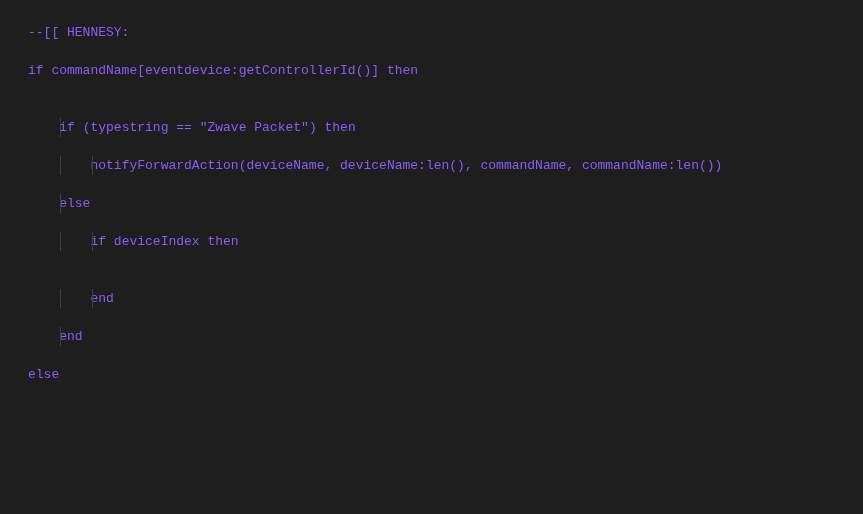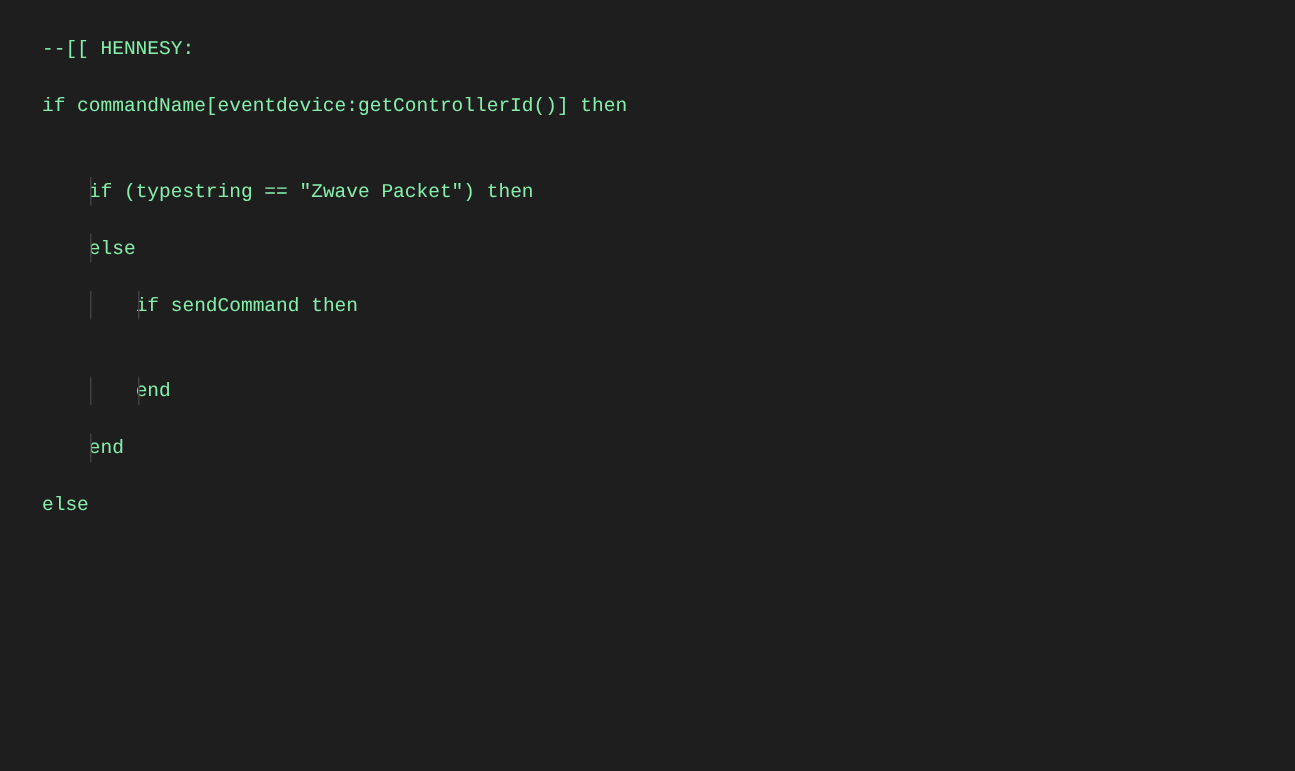--- a/index.html
+++ b/index.html
@@ -21,32 +21,33 @@
     position: relative;
   }
   .indent-guide {
     border-left: 1px solid #404040;
     position: absolute;
     top: 0;
     bottom: 0;
     width: 1px;
   }
   
-  .c-comment { color: #86efac; text-align: right; }
+  .c-comment { color: #8b5cf6; text-align: right; }
 </style>
 </head>
 <body>
 
 <div class="editor">
 <div class="line"><span class="c-comment">--[[ HENNESY:</span></div>
 <div class="line"><span class="c-comment"><span>if</span><span> commandName[eventdevice:</span><span>getControllerId</span><span>()] </span><span>then</span></span></div>
 <div class="line"><span class="indent-guide" style="left:32px"></span></div>
 <div class="line"><span class="indent-guide" style="left:32px"></span><span class="c-comment">    <span>if</span><span> (typestring == </span><span>"Zwave Packet"</span><span>) </span><span>then</span></span></div>
+<div class="line"><span class="indent-guide" style="left:32px"></span><span class="indent-guide" style="left:64px"></span><span class="c-comment">        <span>notifyForwardAction</span><span>(deviceName, deviceName:</span><span>len</span><span>(), commandName, commandName:</span><span>len</span><span>())</span></span></div>
 <div class="line"><span class="indent-guide" style="left:32px"></span><span class="c-comment">    <span>else</span></span></div>
-<div class="line"><span class="indent-guide" style="left:32px"></span><span class="indent-guide" style="left:64px"></span><span class="c-comment">        <span>if</span><span> sendCommand </span><span>then</span></span></div>
+<div class="line"><span class="indent-guide" style="left:32px"></span><span class="indent-guide" style="left:64px"></span><span class="c-comment">        <span>if</span><span> deviceIndex </span><span>then</span></span></div>
 <div class="line"><span class="indent-guide" style="left:32px"></span><span class="indent-guide" style="left:64px"></span><span class="indent-guide" style="left:96px"></span></div>
 <div class="line"><span class="indent-guide" style="left:32px"></span><span class="indent-guide" style="left:64px"></span><span class="c-comment">        <span>end</span></span></div>
 <div class="line"><span class="indent-guide" style="left:32px"></span><span class="c-comment">    <span>end</span></span></div>
 <div class="line"><span class="c-comment"><span>else</span></span></div>
 
 
 
 
 
 

